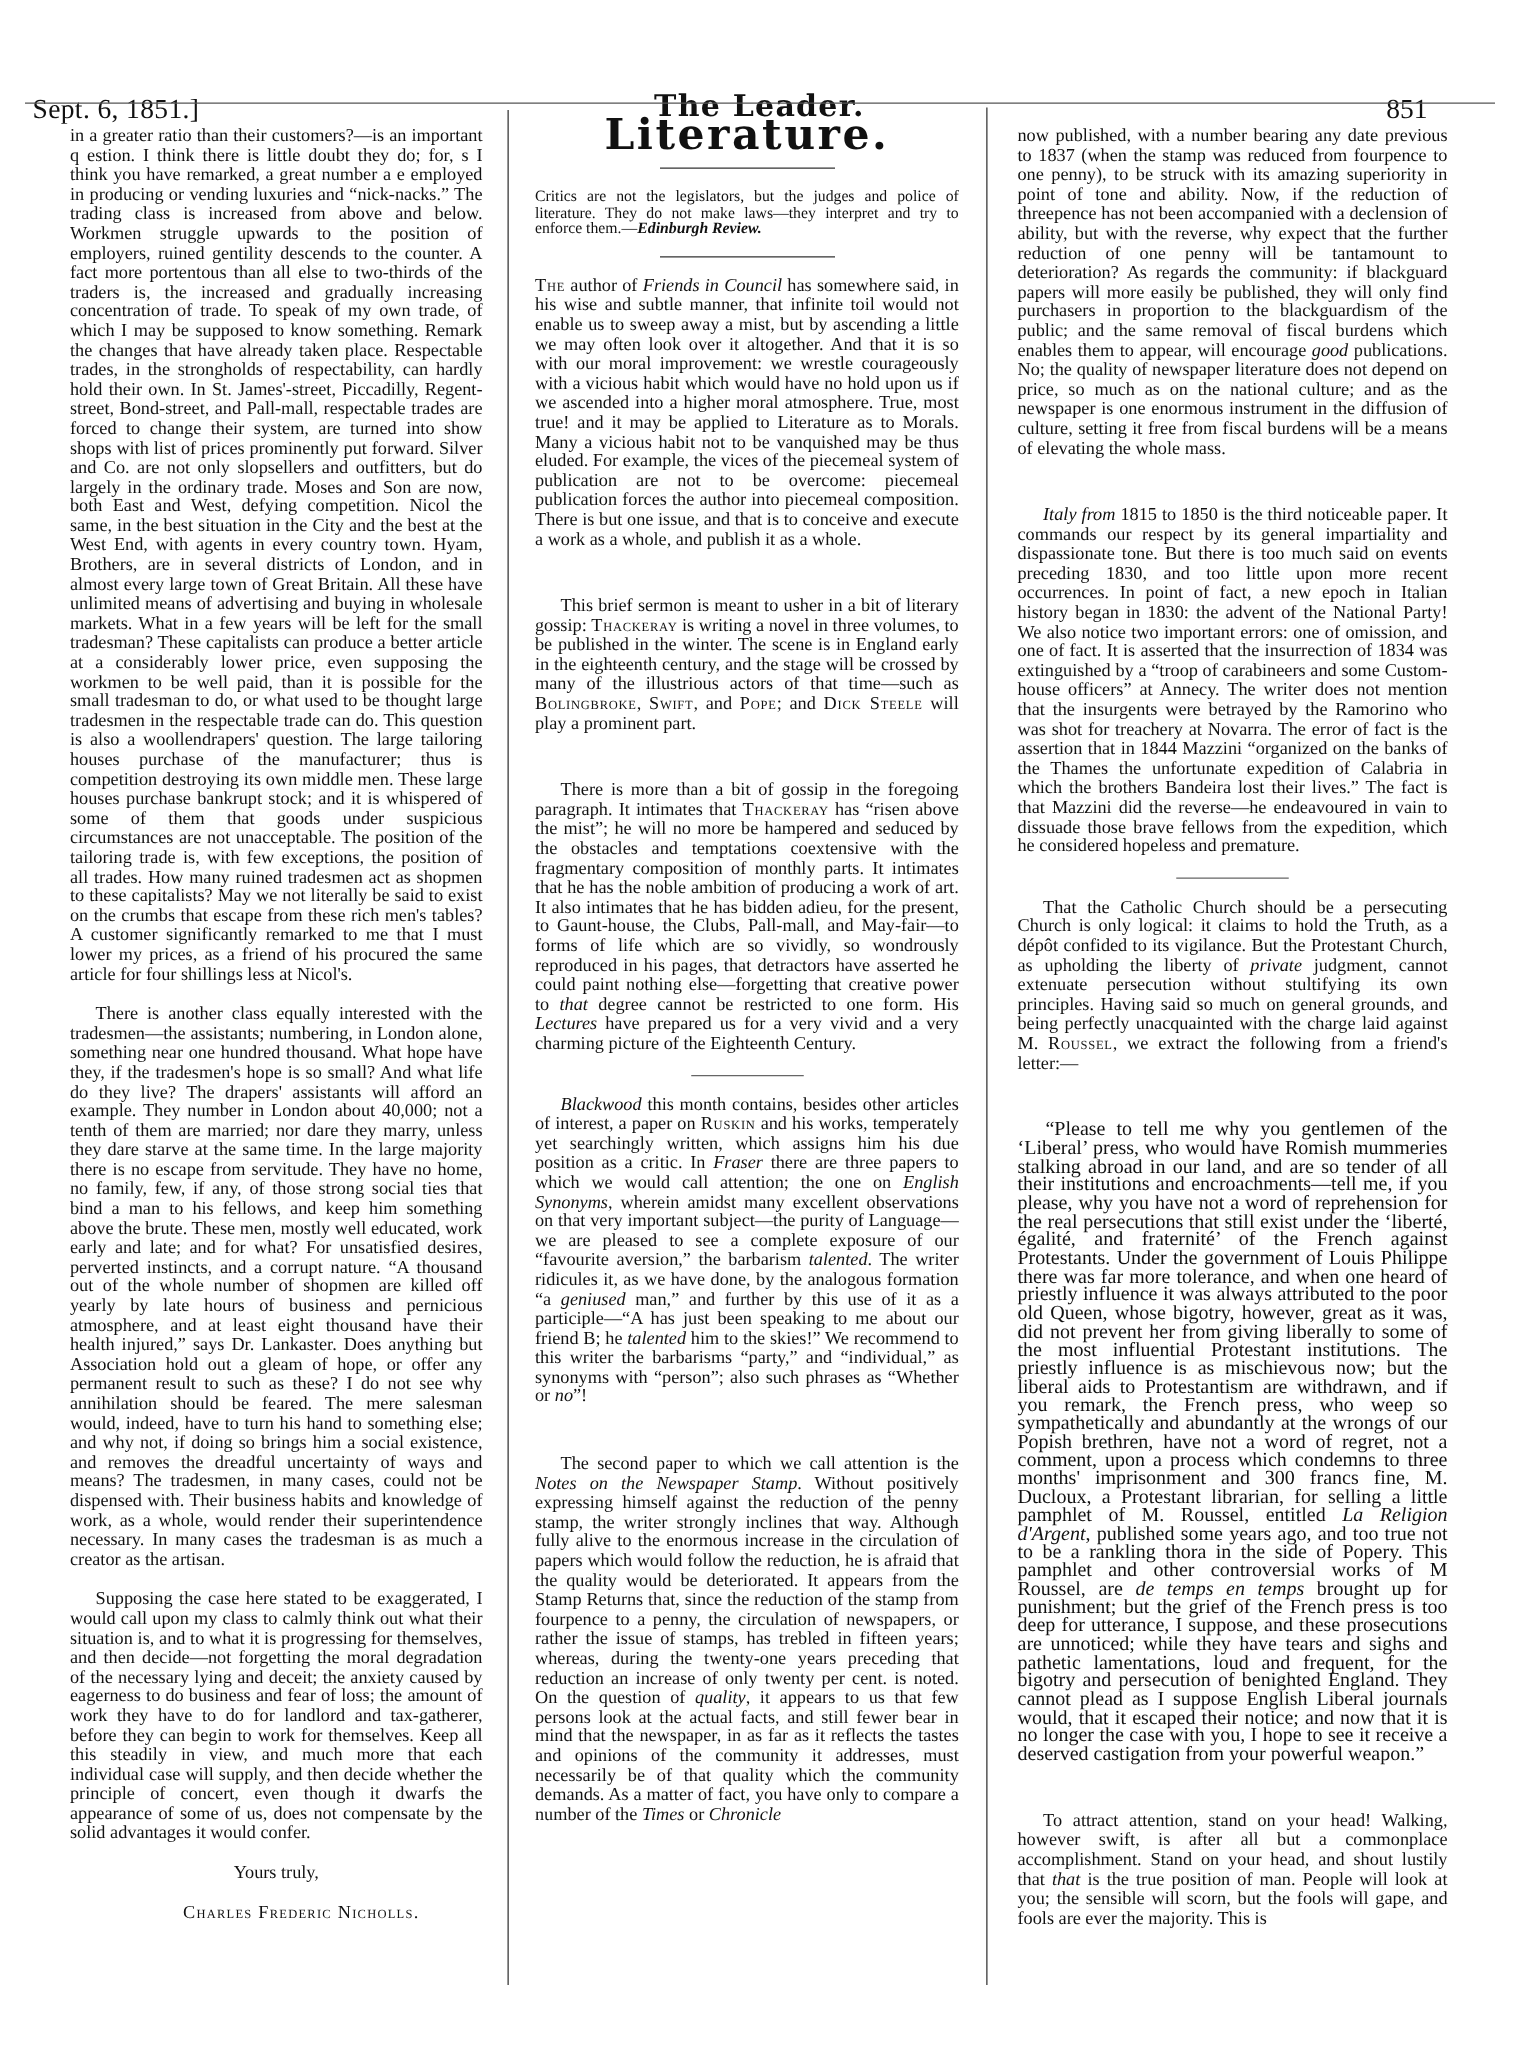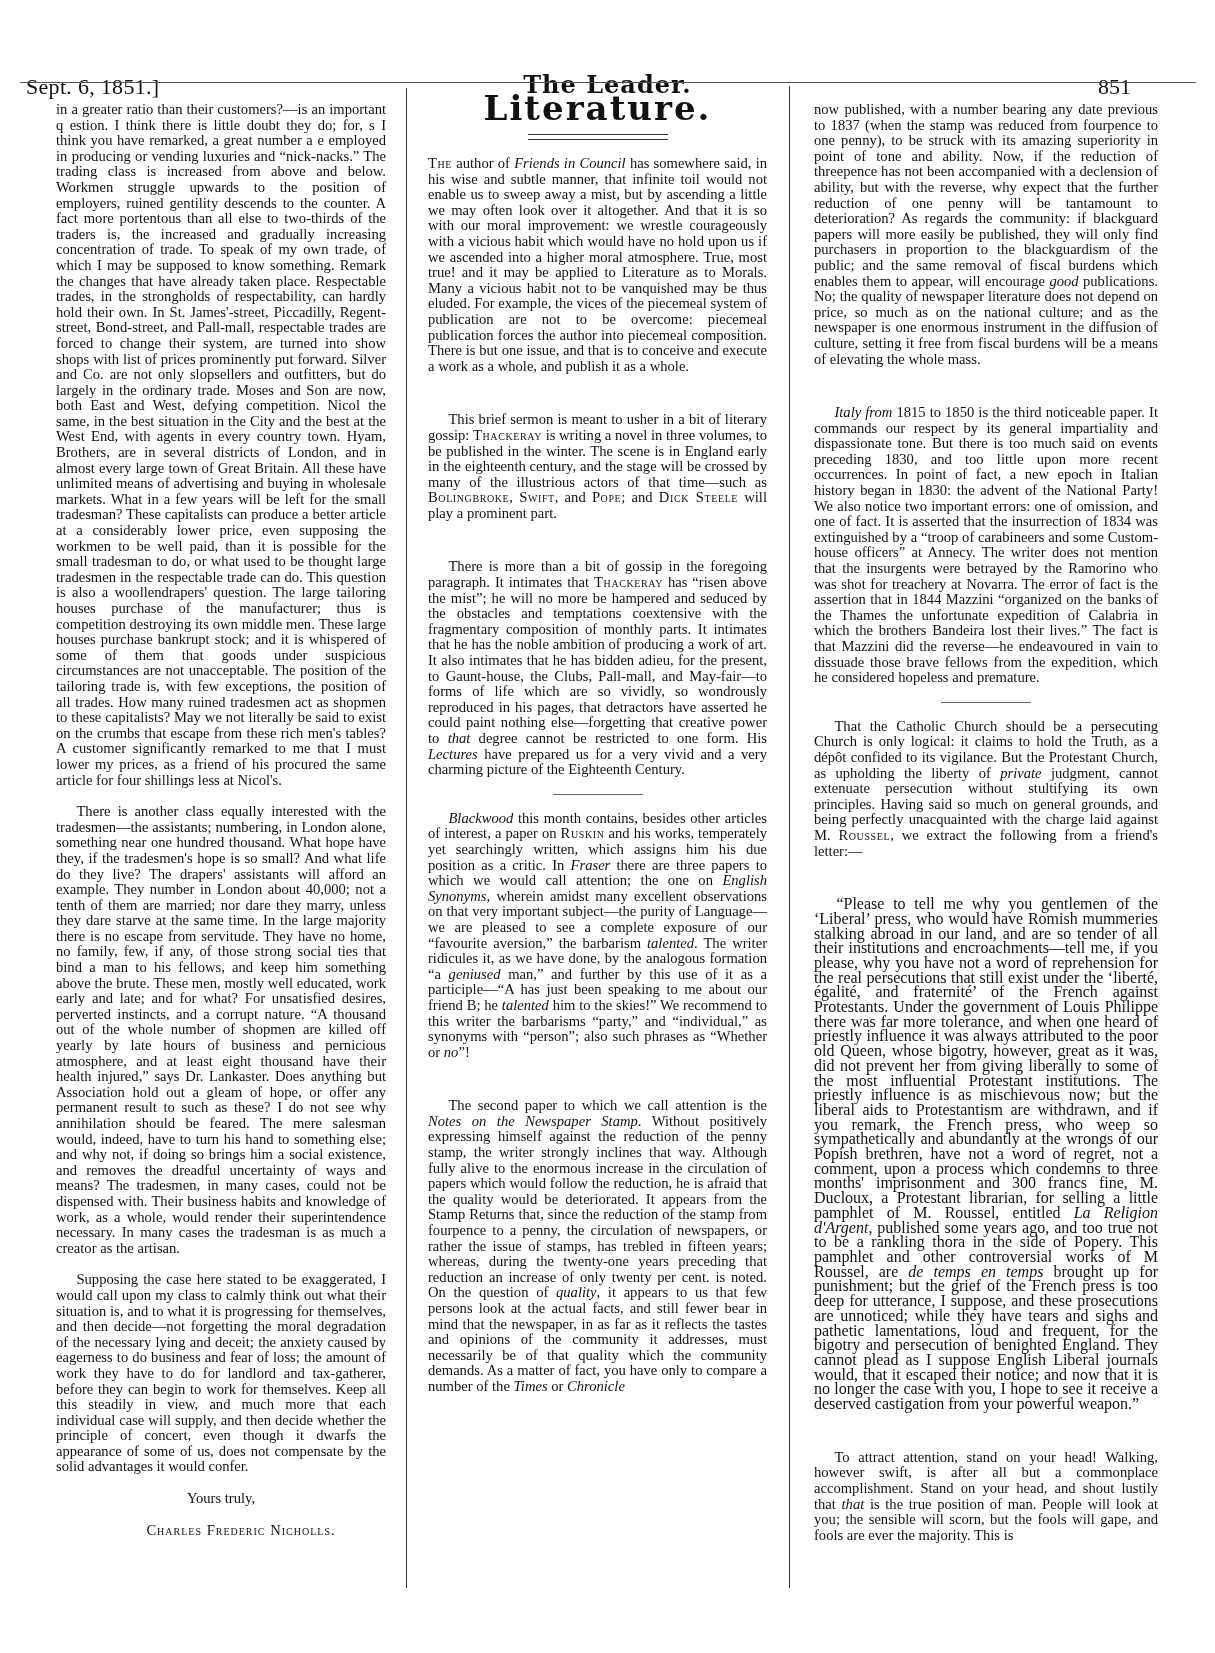--- a/index.html
+++ b/index.html
@@ -1,20 +1,20 @@
 <!DOCTYPE html>
 <html><head>
 <meta charset="utf-8">
 <style>
   html, body { margin:0; padding:0; background:#ffffff; }
   body { width:1215px; height:1653px; position:relative; overflow:hidden; color:#111; font-family:"Liberation Serif","DejaVu Serif",serif; }
   .header { position:absolute; top:74px; left:0; width:1166px; height:32px; }
   .hdr-date { position:absolute; left:26px; top:0; font-size:22px; letter-spacing:0.3px; }
   .hdr-title { position:absolute; left:0; width:1215px; text-align:center; top:-4px; font-size:24px; font-weight:bold; font-family:"DejaVu Serif",serif; letter-spacing:1px; }
-  .hdr-page { position:absolute; right:35px; top:0; font-size:22px; }
+  .hdr-page { position:absolute; right:24px; top:0; font-size:22px; }
   .rule-main { position:absolute; top:82px; left:20px; width:1176px; height:1px; background:#555; }
 
   .col { position:absolute; top:86px; font-size:14.6px; line-height:15.6px; text-align:justify; hyphens:auto; }
   .col p { margin:16px; text-indent:1.4em; }
   .col p.noindent { text-indent:0; }
   .col1 { left:40px; width:362px; }
   .col2 { left:412px; width:371px; }
   .col3 { left:798px; width:376px; }
   .vline { position:absolute; width:1px; background:#333; }
   .v1 { left:406px; top:88px; height:1500px; }
@@ -50,20 +50,21 @@
   <p class="noindent">in a greater ratio than their customers?—is an important q estion. I think there is little doubt they do; for, s I think you have remarked, a great number a e employed in producing or vending luxuries and “nick-nacks.” The trading class is increased from above and below. Workmen struggle upwards to the position of employers, ruined gentility descends to the counter. A fact more portentous than all else to two-thirds of the traders is, the increased and gradually increasing concentration of trade. To speak of my own trade, of which I may be supposed to know something. Remark the changes that have already taken place. Respectable trades, in the strongholds of respectability, can hardly hold their own. In St. James'-street, Piccadilly, Regent-street, Bond-street, and Pall-mall, respectable trades are forced to change their system, are turned into show shops with list of prices prominently put forward. Silver and Co. are not only slopsellers and outfitters, but do largely in the ordinary trade. Moses and Son are now, both East and West, defying competition. Nicol the same, in the best situation in the City and the best at the West End, with agents in every country town. Hyam, Brothers, are in several districts of London, and in almost every large town of Great Britain. All these have unlimited means of advertising and buying in wholesale markets. What in a few years will be left for the small tradesman? These capitalists can produce a better article at a considerably lower price, even supposing the workmen to be well paid, than it is possible for the small tradesman to do, or what used to be thought large tradesmen in the respectable trade can do. This question is also a woollendrapers' question. The large tailoring houses purchase of the manufacturer; thus is competition destroying its own middle men. These large houses purchase bankrupt stock; and it is whispered of some of them that goods under suspicious circumstances are not unacceptable. The position of the tailoring trade is, with few exceptions, the position of all trades. How many ruined tradesmen act as shopmen to these capitalists? May we not literally be said to exist on the crumbs that escape from these rich men's tables? A customer significantly remarked to me that I must lower my prices, as a friend of his procured the same article for four shillings less at Nicol's.</p>
   <p>There is another class equally interested with the tradesmen—the assistants; numbering, in London alone, something near one hundred thousand. What hope have they, if the tradesmen's hope is so small? And what life do they live? The drapers' assistants will afford an example. They number in London about 40,000; not a tenth of them are married; nor dare they marry, unless they dare starve at the same time. In the large majority there is no escape from servitude. They have no home, no family, few, if any, of those strong social ties that bind a man to his fellows, and keep him something above the brute. These men, mostly well educated, work early and late; and for what? For unsatisfied desires, perverted instincts, and a corrupt nature. “A thousand out of the whole number of shopmen are killed off yearly by late hours of business and pernicious atmosphere, and at least eight thousand have their health injured,” says Dr. Lankaster. Does anything but Association hold out a gleam of hope, or offer any permanent result to such as these? I do not see why annihilation should be feared. The mere salesman would, indeed, have to turn his hand to something else; and why not, if doing so brings him a social existence, and removes the dreadful uncertainty of ways and means? The tradesmen, in many cases, could not be dispensed with. Their business habits and knowledge of work, as a whole, would render their superintendence necessary. In many cases the tradesman is as much a creator as the artisan.</p>
   <p>Supposing the case here stated to be exaggerated, I would call upon my class to calmly think out what their situation is, and to what it is progressing for themselves, and then decide—not forgetting the moral degradation of the necessary lying and deceit; the anxiety caused by eagerness to do business and fear of loss; the amount of work they have to do for landlord and tax-gatherer, before they can begin to work for themselves. Keep all this steadily in view, and much more that each individual case will supply, and then decide whether the principle of concert, even though it dwarfs the appearance of some of us, does not compensate by the solid advantages it would confer.</p>
   <p class="sig-yours">Yours truly,</p>
   <p class="sig-name">Charles Frederic Nicholls.</p>
 </div>
 
 <div class="col col2">
   <div class="lit-title">Literature.</div>
   <div class="short-rule"></div>
+  <p class="epigraph"><span>Critics are not the legislators, but the judges and police of literature. They do not make laws—they interpret and try to enforce them.—</span><em>Edinburgh Review.</em></p>
   <div class="short-rule"></div>
   <p class="noindent"><span class="sc">The</span><span> author of </span><em>Friends in Council</em><span> has somewhere said, in his wise and subtle manner, that infinite toil would not enable us to sweep away a mist, but by ascending a little we may often look over it altogether. And that it is so with our moral improvement: we wrestle courageously with a vicious habit which would have no hold upon us if we ascended into a higher moral atmosphere. True, most true! and it may be applied to Literature as to Morals. Many a vicious habit not to be vanquished may be thus eluded. For example, the vices of the piecemeal system of publication are not to be overcome: piecemeal publication forces the author into piecemeal composition. There is but one issue, and that is to conceive and execute a work as a whole, and publish it as a whole.</span></p>
   <div class="gap"></div>
   <p><span>This brief sermon is meant to usher in a bit of literary gossip: </span><span class="sc">Thackeray</span><span> is writing a novel in three volumes, to be published in the winter. The scene is in England early in the eighteenth century, and the stage will be crossed by many of the illustrious actors of that time—such as </span><span class="sc">Bolingbroke</span><span>, </span><span class="sc">Swift</span><span>, and </span><span class="sc">Pope</span><span>; and </span><span class="sc">Dick Steele</span><span> will play a prominent part.</span></p>
   <div class="gap"></div>
   <p><span>There is more than a bit of gossip in the foregoing paragraph. It intimates that </span><span class="sc">Thackeray</span><span> has “risen above the mist”; he will no more be hampered and seduced by the obstacles and temptations coextensive with the fragmentary composition of monthly parts. It intimates that he has the noble ambition of producing a work of art. It also intimates that he has bidden adieu, for the present, to Gaunt-house, the Clubs, Pall-mall, and May-fair—to forms of life which are so vividly, so wondrously reproduced in his pages, that detractors have asserted he could paint nothing else—forgetting that creative power to </span><em>that</em><span> degree cannot be restricted to one form. His </span><em>Lectures</em><span> have prepared us for a very vivid and a very charming picture of the Eighteenth Century.</span></p>
   <div class="sep-rule"></div>
   <p class="lower"><em>Blackwood</em><span> this month contains, besides other articles of interest, a paper on </span><span class="sc">Ruskin</span><span> and his works, temperately yet searchingly written, which assigns him his due position as a critic. In </span><em>Fraser</em><span> there are three papers to which we would call attention; the one on </span><em>English Synonyms</em><span>, wherein amidst many excellent observations on that very important subject—the purity of Language—we are pleased to see a complete exposure of our “favourite aversion,” the barbarism </span><em>talented</em><span>. The writer ridicules it, as we have done, by the analogous formation “a </span><em>geniused</em><span> man,” and further by this use of it as a participle—“A has just been speaking to me about our friend B; he </span><em>talented</em><span> him to the skies!” We recommend to this writer the barbarisms “party,” and “individual,” as synonyms with “person”; also such phrases as “Whether or </span><em>no</em><span>”!</span></p>
   <div class="gap"></div>
   <p class="lower"><span>The second paper to which we call attention is the </span><em>Notes on the Newspaper Stamp</em><span>. Without positively expressing himself against the reduction of the penny stamp, the writer strongly inclines that way. Although fully alive to the enormous increase in the circulation of papers which would follow the reduction, he is afraid that the quality would be deteriorated. It appears from the Stamp Returns that, since the reduction of the stamp from fourpence to a penny, the circulation of newspapers, or rather the issue of stamps, has trebled in fifteen years; whereas, during the twenty-one years preceding that reduction an increase of only twenty per cent. is noted. On the question of </span><em>quality</em><span>, it appears to us that few persons look at the actual facts, and still fewer bear in mind that the newspaper, in as far as it reflects the tastes and opinions of the community it addresses, must necessarily be of that quality which the community demands. As a matter of fact, you have only to compare a number of the </span><em>Times</em><span> or </span><em>Chronicle</em></p>

